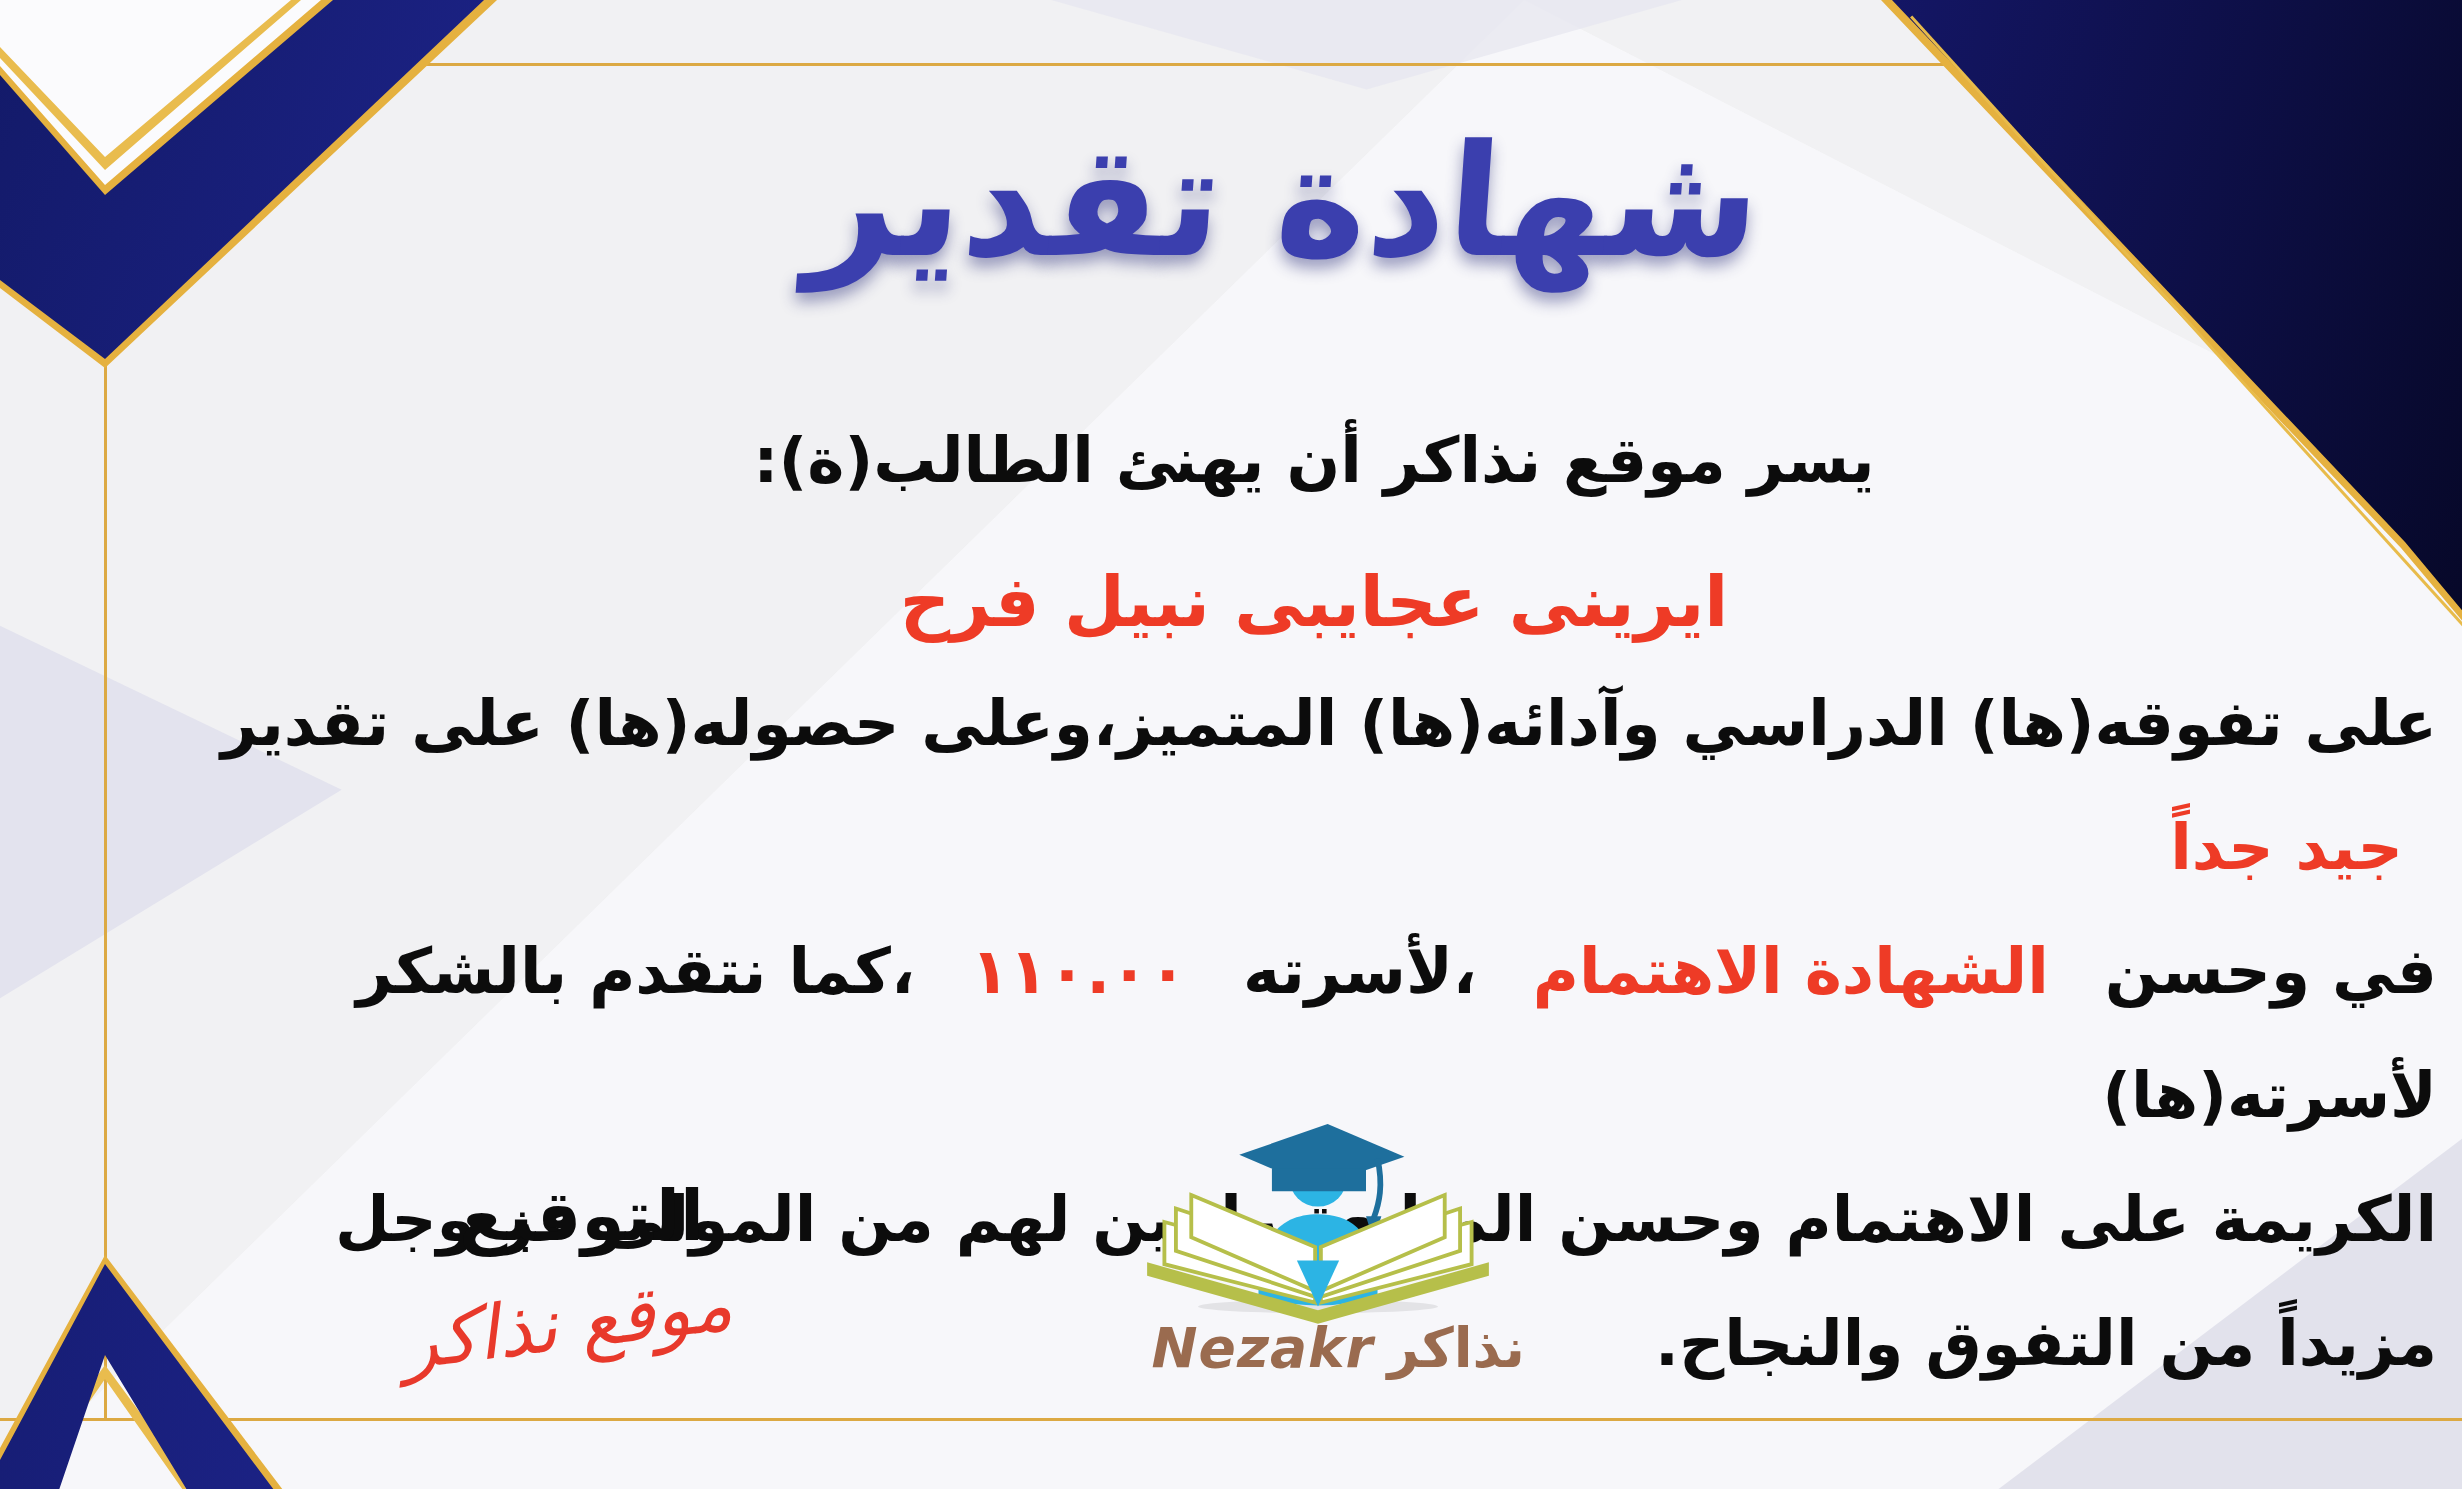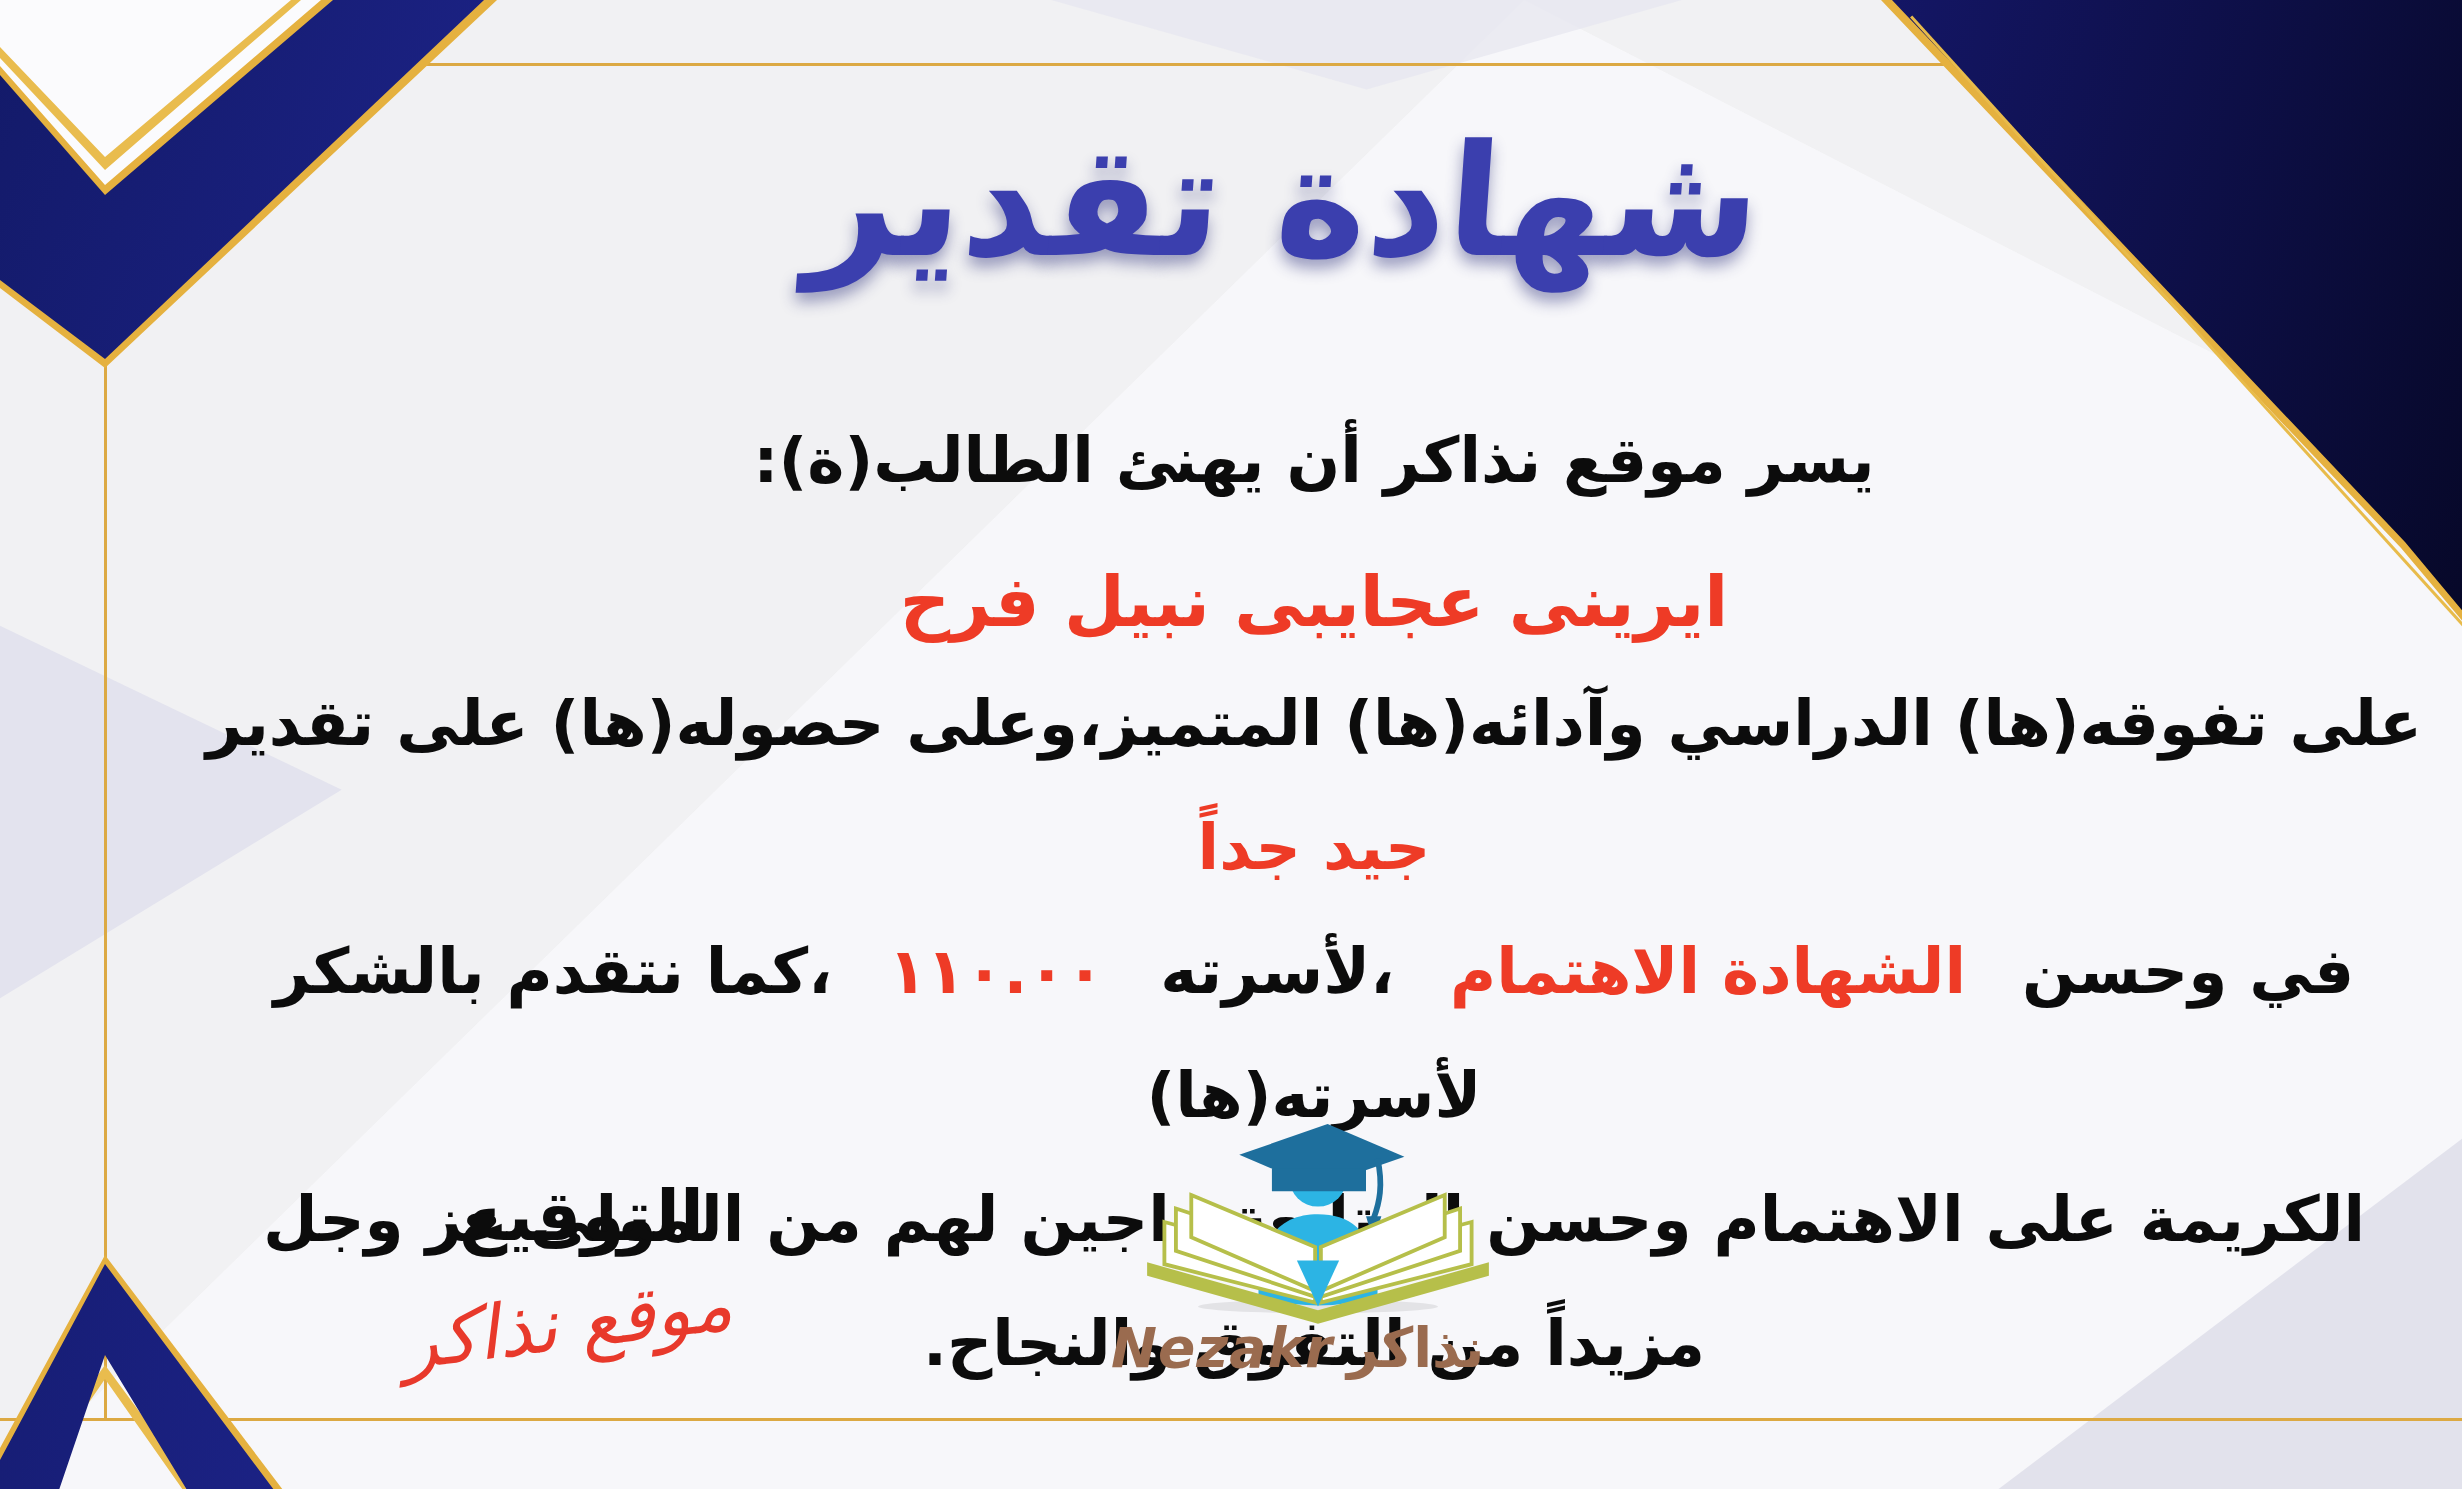--- a/index.html
+++ b/index.html
@@ -44,30 +44,30 @@
            clip-path:polygon(2628px 477px,2501px 721px,2628px 964px,2628px 952px,2507px 721px,2628px 487px);}
   
   .content{position:absolute;inset:0;direction:rtl;text-align:center;color:#0c0c0c;}
   .title{position:absolute;left:0;right:59px;top:111px;
          font-size:155px;font-weight:bold;color:#3b3fae;letter-spacing:2px;
          transform:skewX(-4deg);
          text-shadow:0 8.9px 14.8px rgba(40,45,120,.45);}
   .intro{position:absolute;left:0;right:0;top:424px;font-size:63px;font-weight:700;}
   .student-name{position:absolute;left:0;right:0;top:561px;font-size:70px;font-weight:700;color:#ee3b26;}
   .paragraph{position:absolute;left:191px;top:662px;width:2246px;
-             font-size:63px;font-weight:700;line-height:124px;}
+             font-size:63px;font-weight:700;line-height:124px;text-align:right;}
   .red{color:#ee3b26;}
   .pad{margin:0 34px;display:inline-block;}
   .sig-label{position:absolute;left:409px;top:1175px;width:295px;text-align:right;
              font-size:70px;font-weight:700;direction:rtl;}
   .sig-script{position:absolute;left:394px;top:1280px;width:345px;text-align:center;
               font-size:74px;font-style:italic;color:#e8392b;direction:rtl;
               transform:rotate(-7deg);}
   
-  .logo{position:absolute;left:1111px;top:1118px;width:414px;text-align:left;}
+  .logo{position:absolute;left:1111px;top:1118px;width:414px;text-align:right;}
   .logo svg{display:block;margin:0 auto;}
   .logo-word{direction:ltr;font-size:55px;font-weight:800;color:#9a6b4f;margin-top:-8.9px;
              letter-spacing:1px;}
   .logo-word .latin{font-style:italic;margin-right:13.8px;}
 </style>
 </head>
 <body>
 
 <div id="stage">
 

